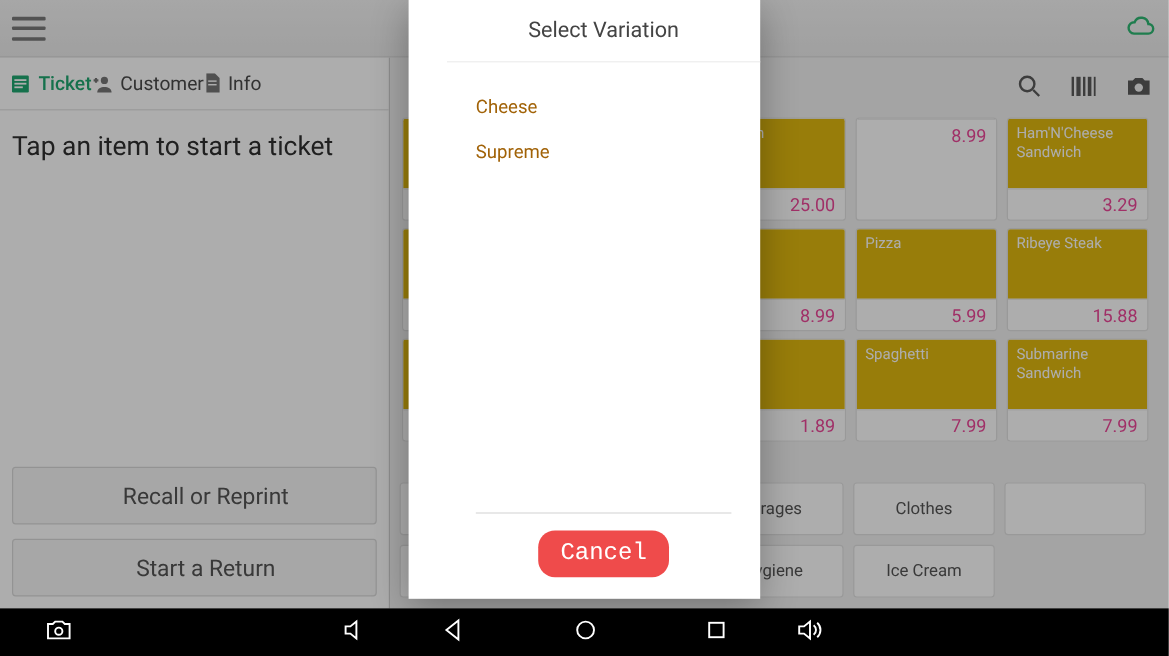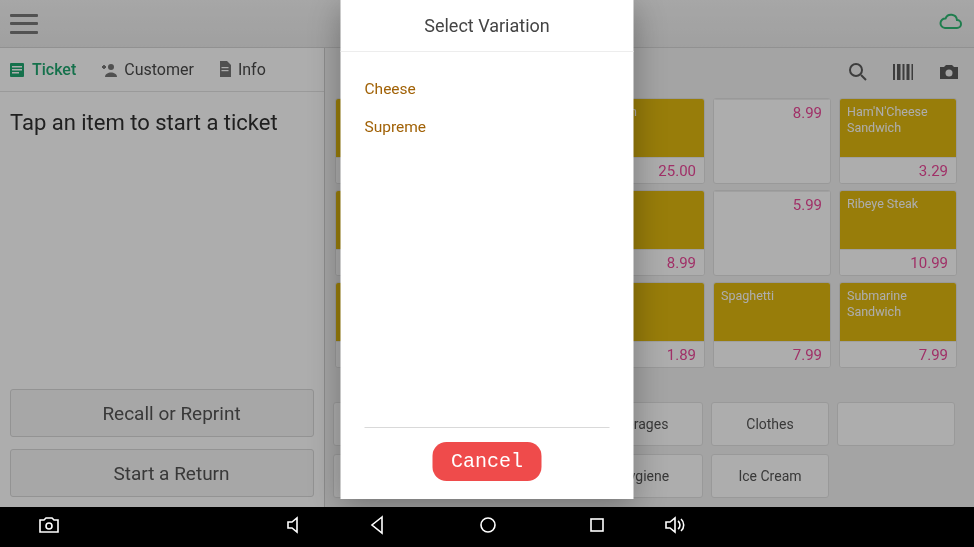--- a/index.html
+++ b/index.html
@@ -28,21 +28,20 @@
       width: 325px;
       background:#fff;
       border-right:1px solid #d0d0d0;
       display:flex; flex-direction:column;
     }
     .left-tabs {
       display:flex; align-items:center;
       height:44px;
       border-bottom:1px solid #e3e3e3;
       padding: 0 8px;
-      gap: 24px;
     }
     .tab {
       display:flex; align-items:center; gap:6px;
       color:#4a4a4a; font-size:16px; cursor:pointer;
     }
     .tab.active { color:#20a770; font-weight:500; }
     .tab .ticon { display:inline-flex; }
 
     .prompt {
       padding: 18px 10px;
@@ -123,21 +122,21 @@
       background: rgba(0,0,0,0.32);
     }
 
     
     .dialog {
       position:absolute;
       top:0; left:50%; transform:translateX(-50%);
       width:293px; height:499px;
       background:#fff;
       box-shadow: 0 8px 30px rgba(0,0,0,0.3);
-      display:flex; flex-direction:column;
+      display:flex; flex-direction:column;padding-left:32px;
     }
     .dlg-title {
       height:52px;
       display:flex; align-items:center; justify-content:center;
       font-size:18px; color:#444;
       border-bottom:1px solid #ededed;
     }
     .dlg-body { flex:1; padding: 18px 24px; }
     .grp-label { font-weight:600; color:#404040; font-size:16px; margin-bottom:28px; }
     .opt { color:#a16207; font-size:15.5px; padding:10px 0; cursor:pointer; }
@@ -279,25 +278,26 @@
         </div>
         <div class="tile">
           <div class="tname"></div>
           <div class="tprice"></div>
         </div>
         <div class="tile">
           <div class="tname">esteak</div>
           <div class="tprice">8.99</div>
         </div>
         <div class="tile">
+          <div class="tname">Pizza</div>
           <div class="tprice">5.99</div>
         </div>
         <div class="tile">
           <div class="tname">Ribeye Steak</div>
-          <div class="tprice">10.99</div>
+          <div class="tprice">15.88</div>
         </div>
         <div class="tile">
           <div class="tname"></div>
           <div class="tprice"></div>
         </div>
         <div class="tile">
           <div class="tname"></div>
           <div class="tprice"></div>
         </div>
         <div class="tile">

